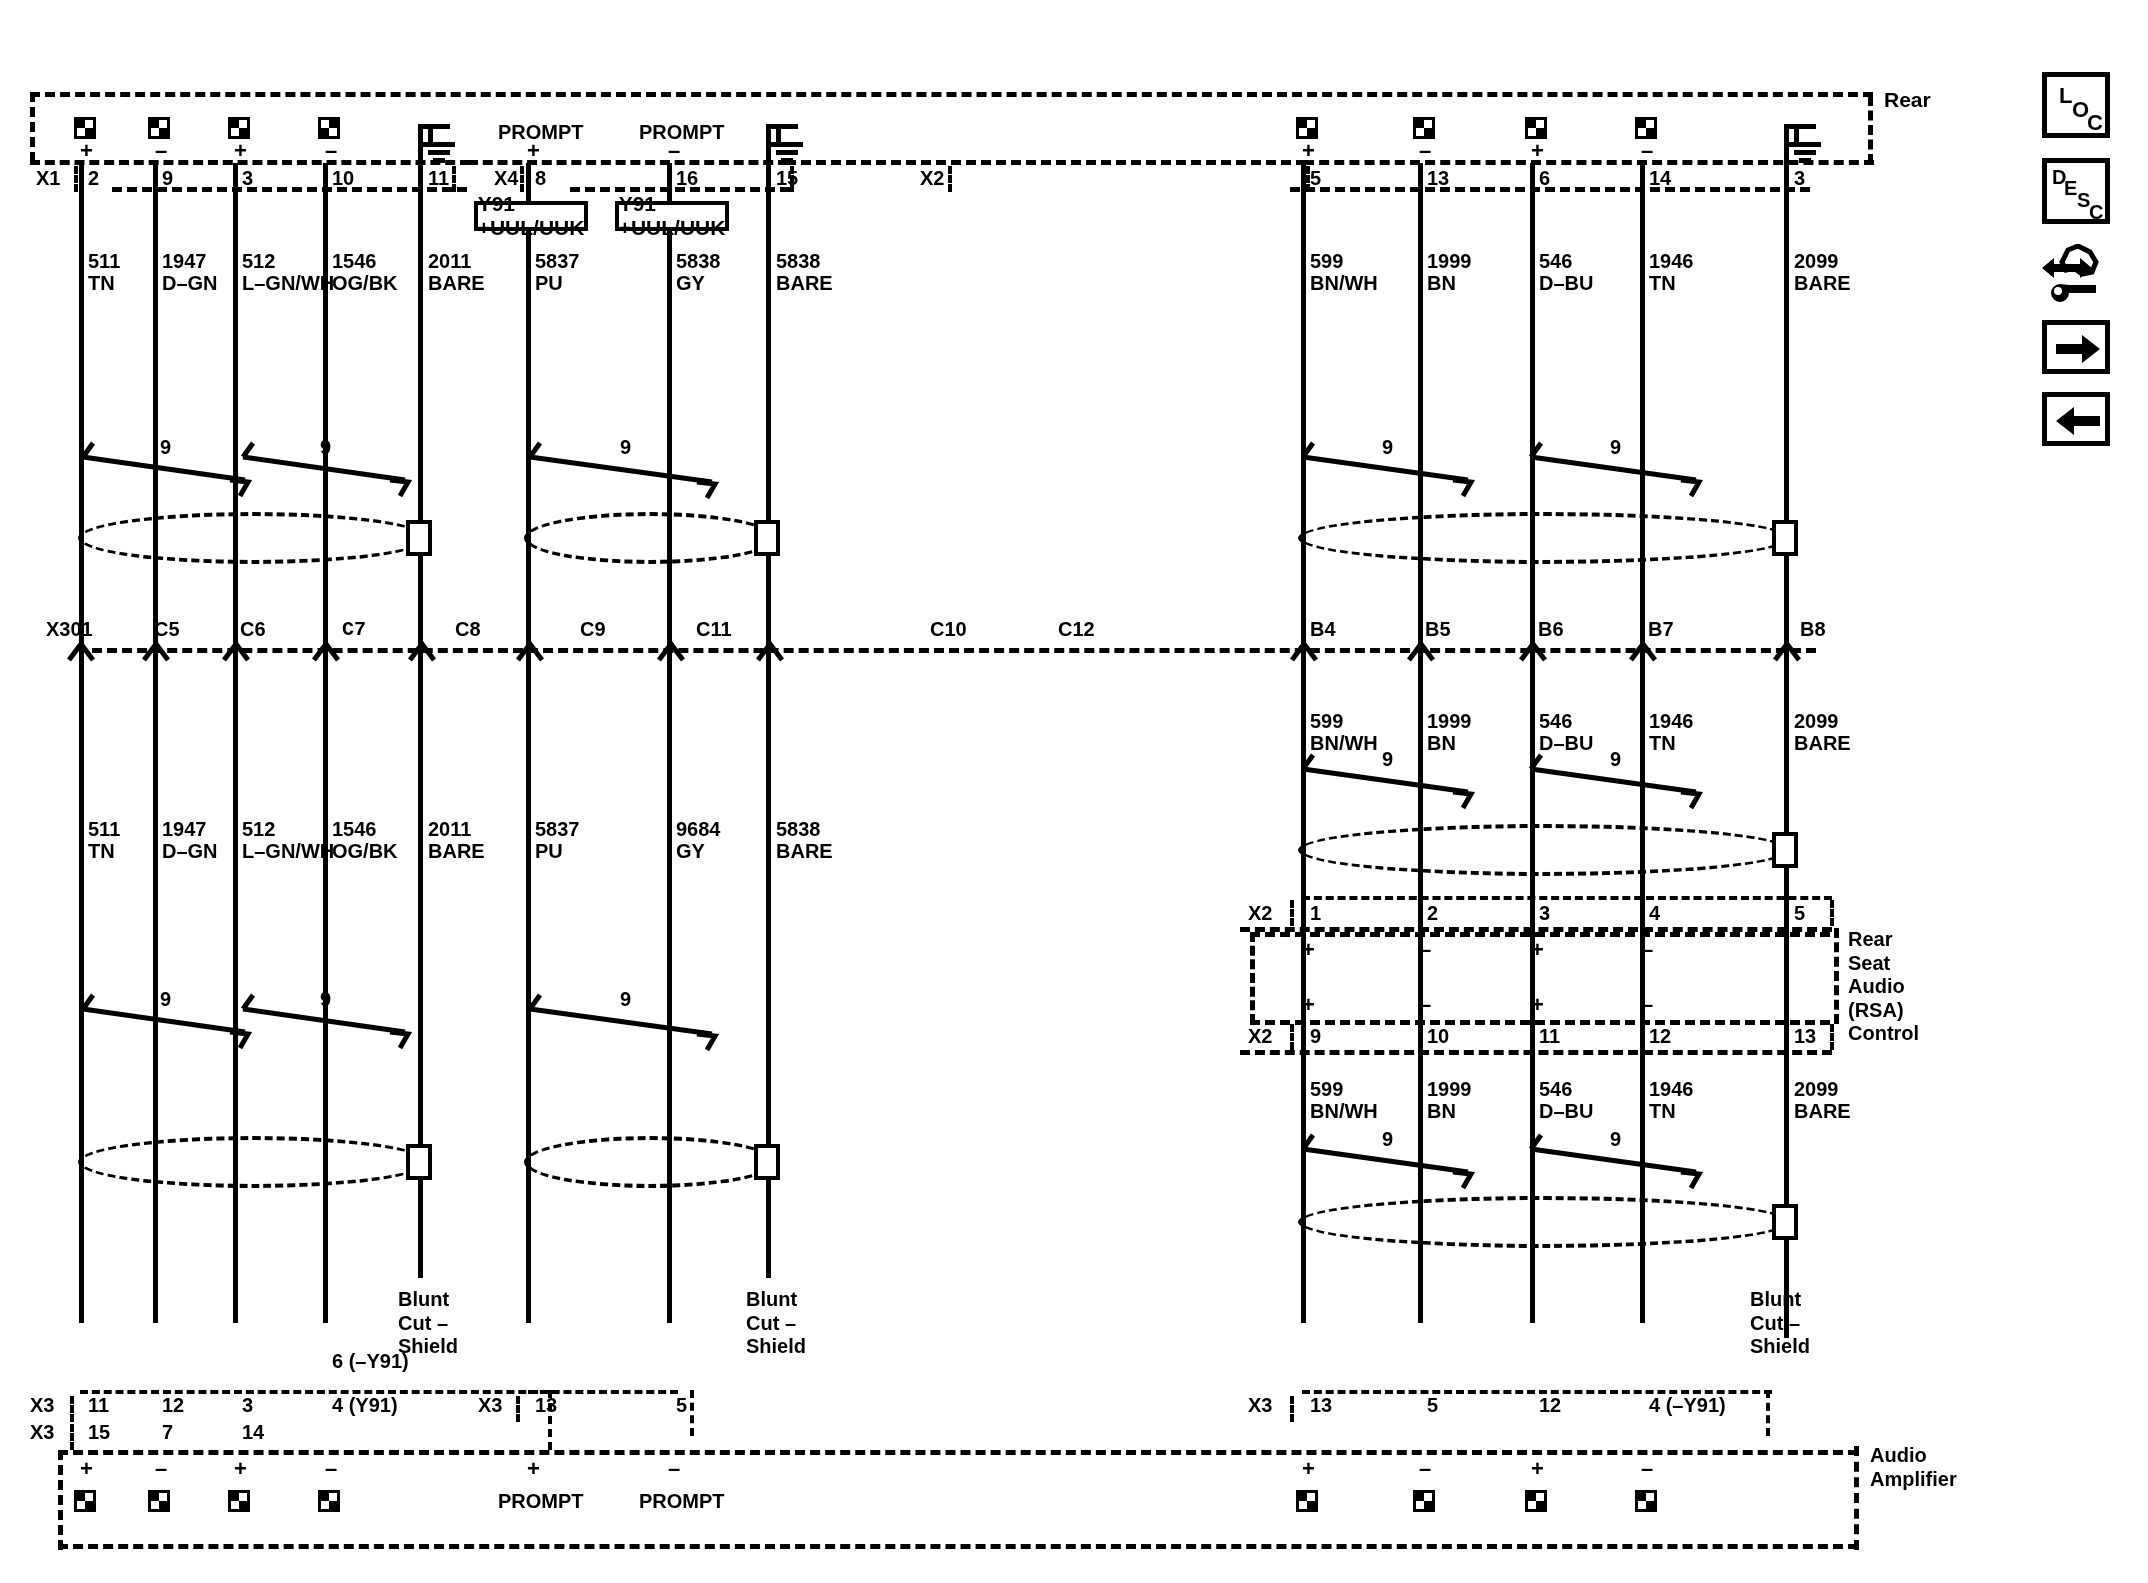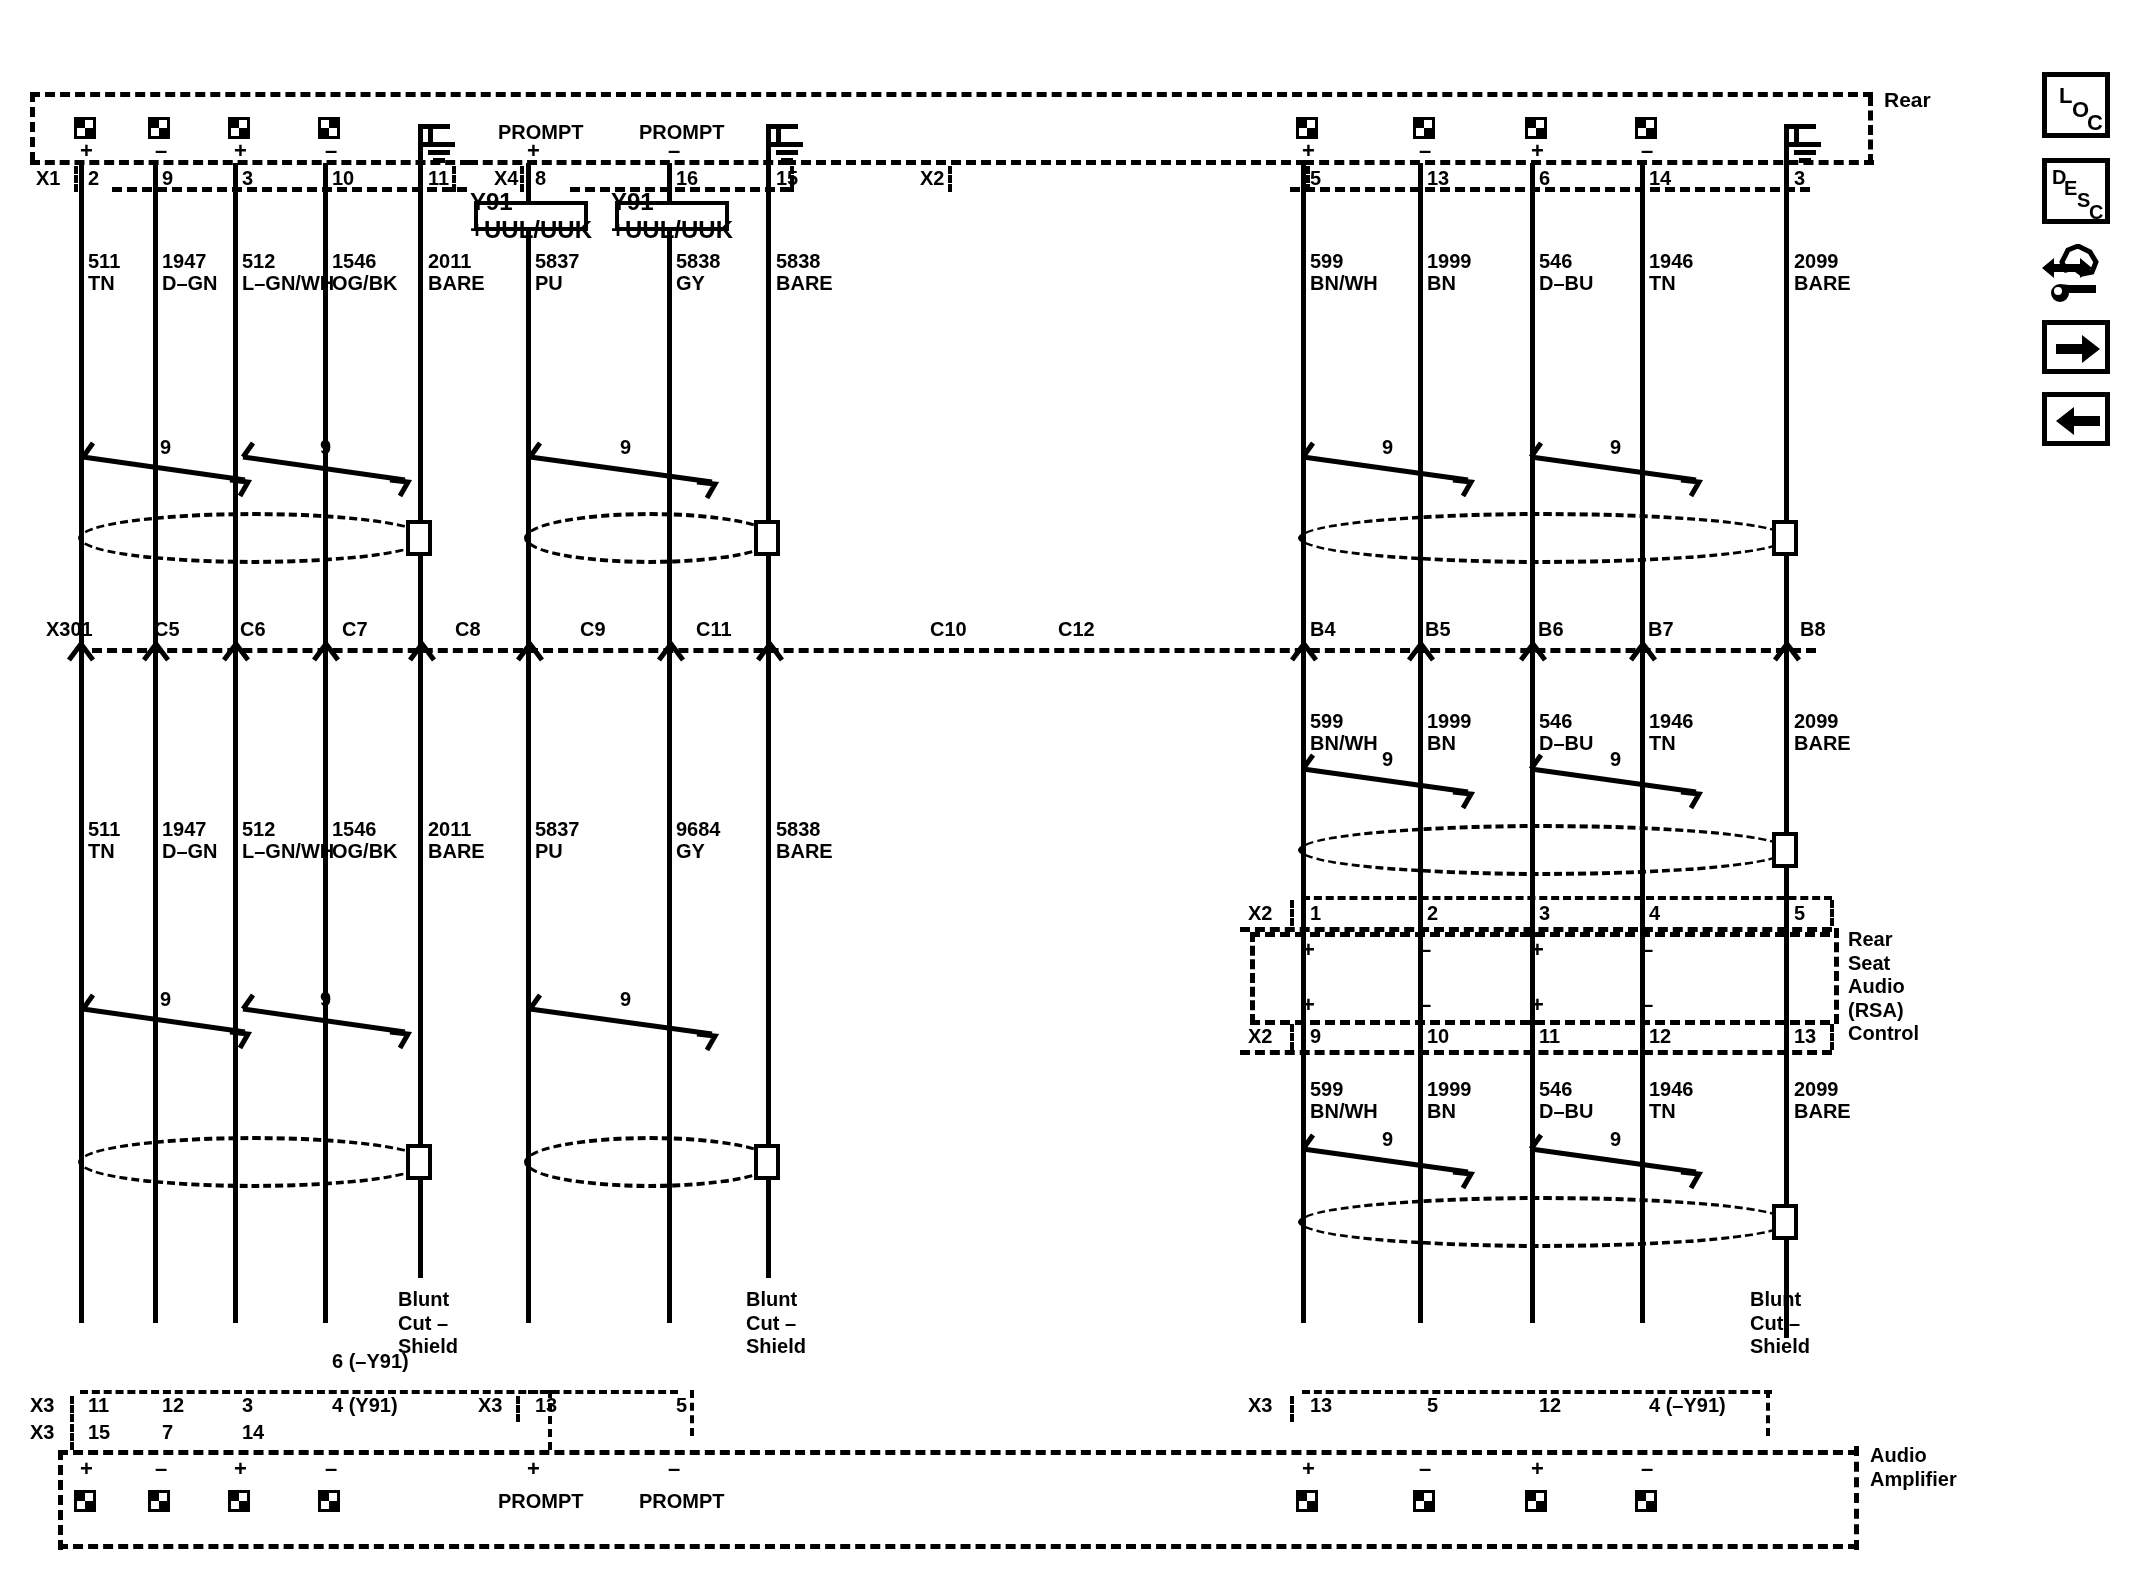--- a/index.html
+++ b/index.html
@@ -43,21 +43,21 @@
 
   
   .gaugewrap{position:absolute;}
 
   
   .tbtn{position:absolute;border:5px solid #000;background:#fff;box-sizing:border-box;}
   .tbtn .ch{position:absolute;font-weight:bold;font-family:"Liberation Sans",sans-serif;color:#000;}
 
   
   .optbox{position:absolute;border:4px solid #000;background:#fff;box-sizing:border-box;
-          display:flex;align-items:center;justify-content:center;font-weight:bold;font-size:24px;}
+          display:flex;align-items:center;justify-content:center;font-weight:bold;font-size:21px;}
 </style>
 </head>
 <body>
 
 <div id="page">
 
   <div class="dashh" style="left:30px;top:92px;width:1843px;"></div>
   <div class="dashv" style="left:30px;top:92px;height:70px;"></div>
   <div class="dashv" style="left:1868px;top:96px;height:68px;"></div>
 
@@ -255,21 +255,21 @@
 
   <div class="shbox" style="left:406px;top:520px;"></div>
   <div class="shbox" style="left:754px;top:520px;"></div>
   <div class="shbox" style="left:1772px;top:520px;"></div>
 
   <div class="dotfine" style="left:92px;top:648px;width:1724px;"></div>
   <div class="lbl t20" style="left:46px;top:618px;">X301</div>
 
   <div class="lbl t20" style="left:126px;top:618px;margin-left:28px;">C5</div>
   <div class="lbl t20" style="left:240px;top:618px;">C6</div>
-  <div class="lbl t20" style="left:342px;top:618px;">C7</div>
+  <div class="lbl t20" style="left:342px;top:618px;font-family:Liberation Mono, monospace;">C7</div>
   <div class="lbl t20" style="left:455px;top:618px;">C8</div>
   <div class="lbl t20" style="left:580px;top:618px;">C9</div>
   <div class="lbl t20" style="left:696px;top:618px;">C11</div>
   <div class="lbl t20" style="left:930px;top:618px;">C10</div>
   <div class="lbl t20" style="left:1058px;top:618px;">C12</div>
   <div class="lbl t20" style="left:1310px;top:618px;">B4</div>
   <div class="lbl t20" style="left:1425px;top:618px;">B5</div>
   <div class="lbl t20" style="left:1538px;top:618px;">B6</div>
   <div class="lbl t20" style="left:1648px;top:618px;">B7</div>
   <div class="lbl t20" style="left:1800px;top:618px;">B8</div>

